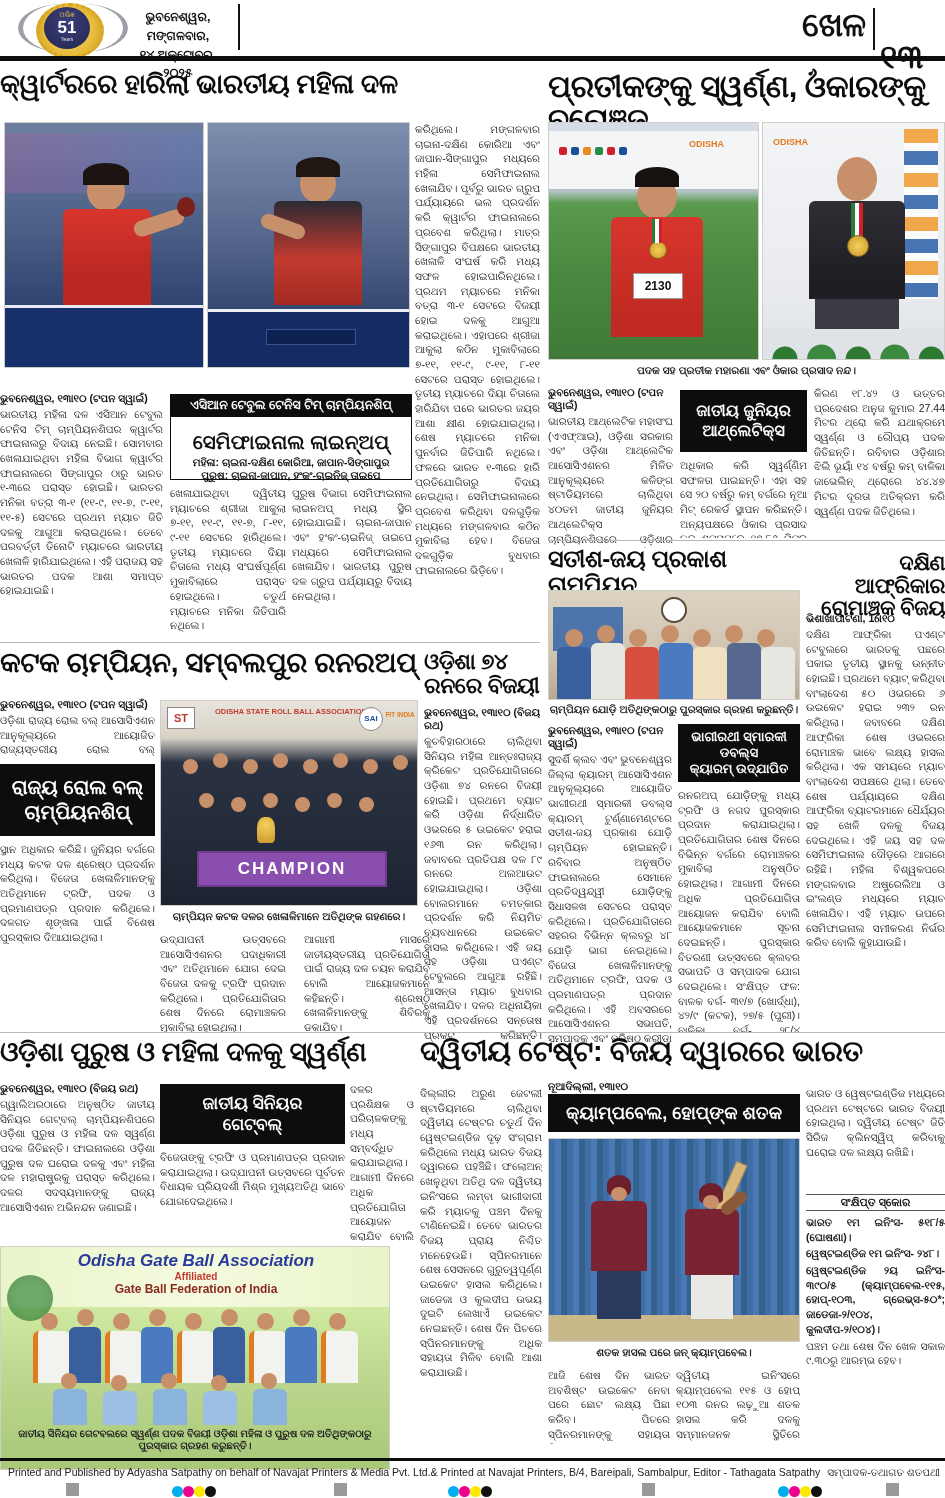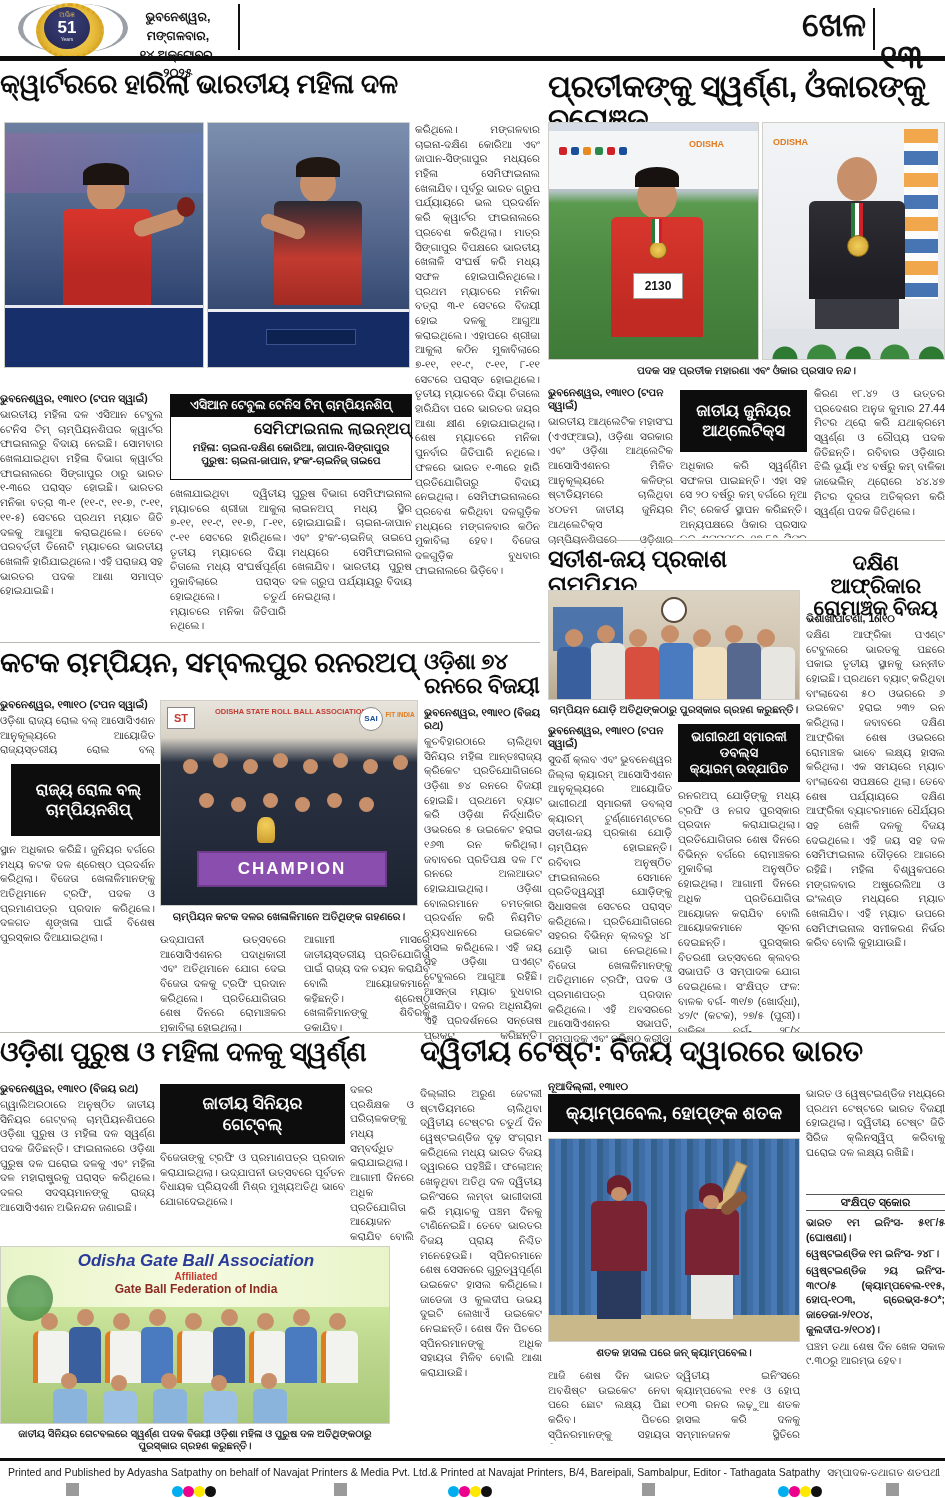--- a/index.html
+++ b/index.html
@@ -70,21 +70,21 @@
 
   <div class="abs body-col" style="left:415px;top:122px;width:125px;height:516px;">କରିଥିଲେ। ମଙ୍ଗଳବାର ଚାଇନା-ଦକ୍ଷିଣ କୋରିଆ ଏବଂ ଜାପାନ-ସିଙ୍ଗାପୁର ମଧ୍ୟରେ ମହିଳା ସେମିଫାଇନାଲ ଖେଳାଯିବ। ପୂର୍ବରୁ ଭାରତ ଗ୍ରୁପ ପର୍ଯ୍ୟାୟରେ ଭଲ ପ୍ରଦର୍ଶନ କରି କ୍ୱାର୍ଟର ଫାଇନାଲରେ ପ୍ରବେଶ କରିଥିଲା। ମାତ୍ର ସିଙ୍ଗାପୁର ବିପକ୍ଷରେ ଭାରତୀୟ ଖେଳାଳି ସଂଘର୍ଷ କରି ମଧ୍ୟ ସଫଳ ହୋଇପାରିନଥିଲେ। ପ୍ରଥମ ମ୍ୟାଚରେ ମନିକା ବତ୍ରା ୩-୧ ସେଟରେ ବିଜୟୀ ହୋଇ ଦଳକୁ ଆଗୁଆ କରାଇଥିଲେ। ଏହାପରେ ଶ୍ରୀଜା ଆକୁଲା କଠିନ ମୁକାବିଲାରେ ୭-୧୧, ୧୧-୯, ୯-୧୧, ୮-୧୧ ସେଟରେ ପରାସ୍ତ ହୋଇଥିଲେ। ତୃତୀୟ ମ୍ୟାଚରେ ଦିୟା ଚିତାଲେ ହାରିଯିବା ପରେ ଭାରତର ଜୟର ଆଶା କ୍ଷୀଣ ହୋଇଯାଇଥିଲା। ଶେଷ ମ୍ୟାଚରେ ମନିକା ପୁନର୍ବାର ଜିତିପାରି ନଥିଲେ। ଫଳରେ ଭାରତ ୧-୩ରେ ହାରି ପ୍ରତିଯୋଗିତାରୁ ବିଦାୟ ନେଇଥିଲା। ସେମିଫାଇନାଲରେ ପ୍ରବେଶ କରିଥିବା ଦଳଗୁଡ଼ିକ ମଧ୍ୟରେ ମଙ୍ଗଳବାର କଠିନ ମୁକାବିଲା ହେବ। ବିଜେତା ଦଳଗୁଡ଼ିକ ବୁଧବାର ଫାଇନାଲରେ ଭିଡ଼ିବେ।</div>
 
   <div class="abs" style="left:0;top:392px;width:163px;height:246px;">
     <div class="dateline">ଭୁବନେଶ୍ୱର, ୧୩ା୧୦ (ଟପନ ସ୍ୱାଇଁ)</div>
     <div class="body-col" style="height:228px;">ଭାରତୀୟ ମହିଳା ଦଳ ଏସିଆନ ଟେବୁଲ ଟେନିସ ଟିମ୍ ଚାମ୍ପିୟନଶିପର କ୍ୱାର୍ଟର ଫାଇନାଲରୁ ବିଦାୟ ନେଇଛି। ସୋମବାର ଖେଳାଯାଇଥିବା ମହିଳା ବିଭାଗ କ୍ୱାର୍ଟର ଫାଇନାଲରେ ସିଙ୍ଗାପୁର ଠାରୁ ଭାରତ ୧-୩ରେ ପରାସ୍ତ ହୋଇଛି। ଭାରତର ମନିକା ବତ୍ରା ୩-୧ (୧୧-୯, ୧୧-୭, ୯-୧୧, ୧୧-୫) ସେଟରେ ପ୍ରଥମ ମ୍ୟାଚ ଜିତି ଦଳକୁ ଆଗୁଆ କରାଇଥିଲେ। ତେବେ ପରବର୍ତ୍ତୀ ତିନୋଟି ମ୍ୟାଚରେ ଭାରତୀୟ ଖେଳାଳି ହାରିଯାଇଥିଲେ। ଏହି ପରାଜୟ ସହ ଭାରତର ପଦକ ଆଶା ସମାପ୍ତ ହୋଇଯାଇଛି।</div>
   </div>
 
   <div class="abs" style="left:170px;top:394px;width:242px;height:86px;border:1.5px solid #0d0d0d;box-sizing:border-box;">
     <div class="blackbox" style="height:22px;font-size:12.5px;">ଏସିଆନ ଟେବୁଲ ଟେନିସ ଟିମ୍ ଚାମ୍ପିୟନଶିପ୍</div>
-    <div style="font-size:16px;font-weight:bold;text-align:right;line-height:1.1;margin-top:3px;">ସେମିଫାଇନାଲ ଲାଇନ୍ଅପ୍</div>
+    <div style="font-size:20px;font-weight:bold;text-align:center;line-height:1.1;margin-top:14px;">ସେମିଫାଇନାଲ ଲାଇନ୍ଅପ୍</div>
     <div style="font-size:10.5px;font-weight:bold;text-align:center;margin-top:3px;">ମହିଳା: ଚାଇନା-ଦକ୍ଷିଣ କୋରିଆ, ଜାପାନ-ସିଙ୍ଗାପୁର</div>
     <div style="font-size:10.5px;font-weight:bold;text-align:center;">ପୁରୁଷ: ଚାଇନା-ଜାପାନ, ହଂକଂ-ଚାଇନିଜ୍ ତାଇପେ</div>
   </div>
   <div class="abs body-col" style="left:170px;top:486px;width:116px;height:152px;">ଖେଳାଯାଇଥିବା ଦ୍ୱିତୀୟ ମ୍ୟାଚରେ ଶ୍ରୀଜା ଆକୁଲା ୭-୧୧, ୧୧-୯, ୧୧-୭, ୮-୧୧, ୯-୧୧ ସେଟରେ ହାରିଥିଲେ। ତୃତୀୟ ମ୍ୟାଚରେ ଦିୟା ଚିତାଲେ ମଧ୍ୟ ସଂଘର୍ଷପୂର୍ଣ୍ଣ ମୁକାବିଲାରେ ପରାସ୍ତ ହୋଇଥିଲେ। ଚତୁର୍ଥ ମ୍ୟାଚରେ ମନିକା ଜିତିପାରି ନଥିଲେ।</div>
   <div class="abs body-col" style="left:292px;top:486px;width:120px;height:152px;">ପୁରୁଷ ବିଭାଗ ସେମିଫାଇନାଲ ଲାଇନଅପ୍ ମଧ୍ୟ ସ୍ଥିର ହୋଇଯାଇଛି। ଚାଇନା-ଜାପାନ ଏବଂ ହଂକଂ-ଚାଇନିଜ୍ ତାଇପେ ମଧ୍ୟରେ ସେମିଫାଇନାଲ ଖେଳାଯିବ। ଭାରତୀୟ ପୁରୁଷ ଦଳ ଗ୍ରୁପ ପର୍ଯ୍ୟାୟରୁ ବିଦାୟ ନେଇଥିଲା।</div>
 
   <div class="abs hl" style="left:548px;top:70px;width:397px;font-size:31px;">ପ୍ରତୀକଙ୍କୁ ସ୍ୱର୍ଣ୍ଣ, ଓଁକାରଙ୍କୁ ବ୍ରୋଞ୍ଜ</div>
 
   <div class="abs photo" style="left:548px;top:122px;width:211px;height:238px;background:linear-gradient(180deg,#d7dde6 0%,#c3ccd8 28%,#5a9a4e 34%,#4c8a42 60%,#3f7a38 100%);">
     <div class="abs" style="left:0;top:8px;width:211px;height:58px;background:#f4f5f7;border-bottom:2px solid #b9c0ca;"></div>
@@ -151,38 +151,38 @@
   <div class="abs" style="left:548px;top:724px;width:124px;height:308px;">
     <div class="dateline">ଭୁବନେଶ୍ୱର, ୧୩ା୧୦ (ଟପନ ସ୍ୱାଇଁ)</div>
     <div class="body-col" style="height:290px;">ସୁଦର୍ଶି କ୍ଲବ ଏବଂ ଭୁବନେଶ୍ୱର ଜିଲ୍ଲା କ୍ୟାରମ୍ ଆସୋସିଏଶନ ଆନୁକୂଲ୍ୟରେ ଆୟୋଜିତ ଭାଗୀରଥୀ ସ୍ମାରକୀ ଡବଲ୍ସ କ୍ୟାରମ୍ ଟୁର୍ଣ୍ଣାମେଣ୍ଟରେ ସତୀଶ-ଜୟ ପ୍ରକାଶ ଯୋଡ଼ି ଚାମ୍ପିୟନ ହୋଇଛନ୍ତି। ରବିବାର ଅନୁଷ୍ଠିତ ଫାଇନାଲରେ ସେମାନେ ପ୍ରତିଦ୍ୱନ୍ଦ୍ୱୀ ଯୋଡ଼ିଙ୍କୁ ସିଧାସଳଖ ସେଟରେ ପରାସ୍ତ କରିଥିଲେ। ପ୍ରତିଯୋଗିତାରେ ସହରର ବିଭିନ୍ନ କ୍ଲବରୁ ୪୮ ଯୋଡ଼ି ଭାଗ ନେଇଥିଲେ। ବିଜେତା ଖେଳାଳିମାନଙ୍କୁ ଅତିଥିମାନେ ଟ୍ରଫି, ପଦକ ଓ ପ୍ରମାଣପତ୍ର ପ୍ରଦାନ କରିଥିଲେ। ଏହି ଅବସରରେ ଆସୋସିଏଶନର ସଭାପତି, ସମ୍ପାଦକ ଏବଂ ବରିଷ୍ଠ କ୍ରୀଡ଼ା ସଂଗଠକମାନେ ଉପସ୍ଥିତ ଥିଲେ। ସେମିଫାଇନାଲରେ ବିଜେତା ଯୋଡ଼ି କଠିନ ମୁକାବିଲାରେ ଜିତି ଫାଇନାଲକୁ ଉନ୍ନୀତ ହୋଇଥିଲେ।</div>
   </div>
   <div class="abs blackbox" style="left:678px;top:724px;width:122px;height:58px;font-size:13px;">
     <div>ଭାଗୀରଥୀ ସ୍ମାରକୀ ଡବଲ୍ସ</div>
     <div>କ୍ୟାରମ୍ ଉଦ୍‌ଯାପିତ</div>
   </div>
   <div class="abs body-col" style="left:678px;top:788px;width:122px;height:244px;">ରନରଅପ୍ ଯୋଡ଼ିଙ୍କୁ ମଧ୍ୟ ଟ୍ରଫି ଓ ନଗଦ ପୁରସ୍କାର ପ୍ରଦାନ କରାଯାଇଥିଲା। ପ୍ରତିଯୋଗିତାର ଶେଷ ଦିନରେ ବିଭିନ୍ନ ବର୍ଗରେ ରୋମାଞ୍ଚକର ମୁକାବିଲା ଅନୁଷ୍ଠିତ ହୋଇଥିଲା। ଆଗାମୀ ଦିନରେ ଅଧିକ ପ୍ରତିଯୋଗିତା ଆୟୋଜନ କରାଯିବ ବୋଲି ଆୟୋଜକମାନେ ସୂଚନା ଦେଇଛନ୍ତି। ପୁରସ୍କାର ବିତରଣୀ ଉତ୍ସବରେ କ୍ଲବର ସଭାପତି ଓ ସମ୍ପାଦକ ଯୋଗ ଦେଇଥିଲେ। ସଂକ୍ଷିପ୍ତ ଫଳ: ବାଳକ ବର୍ଗ- ୩୧/୭ (ଖୋର୍ଦ୍ଧା), ୪୨/୯ (କଟକ), ୨୭/୫ (ପୁରୀ)। ବାଳିକା ବର୍ଗ- ୨୮/୪ (ସମ୍ବଲପୁର), ୩୫/୭ (ଭଦ୍ରକ), ୩୦/୫ (ଢେଙ୍କାନାଳ), ୨୬/୩ (ଅନୁଗୋଳ)।</div>
 
-  <div class="abs hl" style="left:806px;top:552px;width:139px;font-size:21px;text-align:center;">
+  <div class="abs hl" style="left:806px;top:552px;width:139px;font-size:21px;text-align:right;">
     <div>ଦକ୍ଷିଣ ଆଫ୍ରିକାର</div>
     <div>ରୋମାଞ୍ଚକ ବିଜୟ</div>
   </div>
   <div class="abs" style="left:806px;top:612px;width:139px;height:420px;">
     <div class="dateline">ଭିଶାଖାପାଟଣା, 16ା୧୦</div>
     <div class="body-col" style="height:402px;">ଦକ୍ଷିଣ ଆଫ୍ରିକା ପଏଣ୍ଟ ଟେବୁଲରେ ଭାରତକୁ ପଛରେ ପକାଇ ତୃତୀୟ ସ୍ଥାନକୁ ଉନ୍ନୀତ ହୋଇଛି। ପ୍ରଥମେ ବ୍ୟାଟ୍ କରିଥିବା ବାଂଲାଦେଶ ୫୦ ଓଭରରେ ୬ ଉଇକେଟ ହରାଇ ୨୩୨ ରନ କରିଥିଲା। ଜବାବରେ ଦକ୍ଷିଣ ଆଫ୍ରିକା ଶେଷ ଓଭରରେ ରୋମାଞ୍ଚକ ଭାବେ ଲକ୍ଷ୍ୟ ହାସଲ କରିଥିଲା। ଏକ ସମୟରେ ମ୍ୟାଚ ବାଂଲାଦେଶ ସପକ୍ଷରେ ଥିଲା। ତେବେ ଶେଷ ପର୍ଯ୍ୟାୟରେ ଦକ୍ଷିଣ ଆଫ୍ରିକା ବ୍ୟାଟରମାନେ ଧୈର୍ଯ୍ୟର ସହ ଖେଳି ଦଳକୁ ବିଜୟ ଦେଇଥିଲେ। ଏହି ଜୟ ସହ ଦଳ ସେମିଫାଇନାଲ ଦୌଡ଼ରେ ଆଗରେ ରହିଛି। ମହିଳା ବିଶ୍ୱକପରେ ମଙ୍ଗଳବାର ଅଷ୍ଟ୍ରେଲିଆ ଓ ଇଂଲଣ୍ଡ ମଧ୍ୟରେ ମ୍ୟାଚ ଖେଳାଯିବ। ଏହି ମ୍ୟାଚ ଉପରେ ସେମିଫାଇନାଲ ସମୀକରଣ ନିର୍ଭର କରିବ ବୋଲି କୁହାଯାଉଛି।</div>
   </div>
 
   <div class="abs hairline" style="left:0;top:642px;width:540px;height:1px;"></div>
   <div class="abs hl" style="left:0;top:648px;width:418px;font-size:28px;">କଟକ ଚାମ୍ପିୟନ, ସମ୍ବଲପୁର ରନରଅପ୍</div>
 
   <div class="abs" style="left:0;top:698px;width:155px;height:62px;">
     <div class="dateline">ଭୁବନେଶ୍ୱର, ୧୩ା୧୦ (ଟପନ ସ୍ୱାଇଁ)</div>
     <div class="body-col" style="height:46px;">ଓଡ଼ିଶା ରାଜ୍ୟ ରୋଲ ବଲ୍ ଆସୋସିଏଶନ ଆନୁକୂଲ୍ୟରେ ଆୟୋଜିତ ରାଜ୍ୟସ୍ତରୀୟ ରୋଲ ବଲ୍ ଚାମ୍ପିୟନଶିପ ରବିବାର ଉଦ୍‌ଯାପିତ ହୋଇଛି। ଅନୁଗୋଳ, ଭଦ୍ରକ, କଟକ, ଢେଙ୍କାନାଳ, କୋରାପୁଟ, ଖୋର୍ଦ୍ଧା, ପୁରୀ ଓ ସମ୍ବଲପୁର ଆଦି ୮ ଜିଲ୍ଲାରୁ ଦଳଗୁଡ଼ିକ ଏଥିରେ ଭାଗ ନେଇଥିଲେ। ପ୍ରତିଯୋଗିତାର ସିନିୟର ବର୍ଗରେ କଟକ ଚାମ୍ପିୟନ ଓ ସମ୍ବଲପୁର ରନରଅପ୍ ହୋଇଛି। ଖୋର୍ଦ୍ଧା ତୃତୀୟ</div>
   </div>
 
-  <div class="abs blackbox" style="left:11px;top:764px;width:155px;height:72px;font-size:16px;">
+  <div class="abs blackbox" style="left:0;top:764px;width:155px;height:72px;font-size:20px;">
     <div>ରାଜ୍ୟ ରୋଲ ବଲ୍</div>
     <div>ଚାମ୍ପିୟନଶିପ୍</div>
   </div>
   <div class="abs body-col" style="left:0;top:842px;width:155px;height:190px;">ସ୍ଥାନ ଅଧିକାର କରିଛି। ଜୁନିୟର ବର୍ଗରେ ମଧ୍ୟ କଟକ ଦଳ ଶ୍ରେଷ୍ଠ ପ୍ରଦର୍ଶନ କରିଥିଲା। ବିଜେତା ଖେଳାଳିମାନଙ୍କୁ ଅତିଥିମାନେ ଟ୍ରଫି, ପଦକ ଓ ପ୍ରମାଣପତ୍ର ପ୍ରଦାନ କରିଥିଲେ। ଦଳଗତ ଶୃଙ୍ଖଳା ପାଇଁ ବିଶେଷ ପୁରସ୍କାର ଦିଆଯାଇଥିଲା।</div>
 
   <div class="abs photo" style="left:160px;top:700px;width:258px;height:206px;background:linear-gradient(180deg,#e8e4dc 0%,#d8d2c6 18%,#2a3242 30%,#232b3a 70%,#1b2230 100%);">
     <div class="abs" style="left:30px;top:6px;width:200px;text-align:center;font-size:7.5px;font-weight:bold;color:#c23a30;">ODISHA STATE ROLL BALL ASSOCIATION</div>
     <div class="abs" style="left:6px;top:6px;width:26px;height:20px;background:#fff;border:1px solid #888;color:#c23a30;font-weight:bold;font-size:11px;text-align:center;line-height:20px;">ST</div>
     <div class="abs" style="right:34px;top:6px;width:22px;height:22px;background:#fff;border-radius:50%;border:1px solid #888;color:#1b4f9c;font-weight:bold;font-size:8px;text-align:center;line-height:22px;">SAI</div>
     <div class="abs" style="right:2px;top:10px;width:30px;font-size:6.5px;font-weight:bold;color:#e07b1f;text-align:center;">FIT INDIA</div>
@@ -226,21 +226,21 @@
     <div class="dateline">ଭୁବନେଶ୍ୱର, ୧୩ା୧୦ (ବିଜୟ ରଥ)</div>
     <div class="body-col" style="height:142px;">ଗ୍ୱାଲିଅରଠାରେ ଅନୁଷ୍ଠିତ ଜାତୀୟ ସିନିୟର ଗେଟ୍‌ବଲ୍ ଚାମ୍ପିୟନଶିପରେ ଓଡ଼ିଶା ପୁରୁଷ ଓ ମହିଳା ଦଳ ସ୍ୱର୍ଣ୍ଣ ପଦକ ଜିତିଛନ୍ତି। ଫାଇନାଲରେ ଓଡ଼ିଶା ପୁରୁଷ ଦଳ ଘରୋଇ ଦଳକୁ ଏବଂ ମହିଳା ଦଳ ମହାରାଷ୍ଟ୍ରକୁ ପରାସ୍ତ କରିଥିଲେ। ଦଳର ସଦସ୍ୟମାନଙ୍କୁ ରାଜ୍ୟ ଆସୋସିଏଶନ ଅଭିନନ୍ଦନ ଜଣାଇଛି।</div>
   </div>
   <div class="abs blackbox" style="left:160px;top:1084px;width:185px;height:60px;font-size:17px;">
     <div>ଜାତୀୟ ସିନିୟର</div>
     <div>ଗେଟ୍‌ବଲ୍</div>
   </div>
   <div class="abs body-col" style="left:160px;top:1150px;width:185px;height:92px;">ବିଜେତାଙ୍କୁ ଟ୍ରଫି ଓ ପ୍ରମାଣପତ୍ର ପ୍ରଦାନ କରାଯାଇଥିଲା। ଉଦ୍‌ଯାପନୀ ଉତ୍ସବରେ ପୂର୍ବତନ ବିଧାୟକ ପ୍ରିୟଦର୍ଶୀ ମିଶ୍ର ମୁଖ୍ୟଅତିଥି ଭାବେ ଯୋଗଦେଇଥିଲେ।</div>
   <div class="abs body-col" style="left:350px;top:1082px;width:64px;height:160px;">ଦଳର ପ୍ରଶିକ୍ଷକ ଓ ପରିଚାଳକଙ୍କୁ ମଧ୍ୟ ସମ୍ବର୍ଦ୍ଧିତ କରାଯାଇଥିଲା। ଆଗାମୀ ଦିନରେ ଅଧିକ ପ୍ରତିଯୋଗିତା ଆୟୋଜନ କରାଯିବ ବୋଲି ଆୟୋଜକମାନେ ସୂଚନା ଦେଇଛନ୍ତି। ଏହି ଅବସରରେ ବରିଷ୍ଠ କ୍ରୀଡ଼ା ସଂଗଠକମାନେ ଉପସ୍ଥିତ ଥିଲେ।</div>
 
-  <div class="abs photo" style="left:0;top:1246px;width:390px;height:178px;background:linear-gradient(180deg,#dff0b8 0%,#cfe8a0 30%,#bfd890 55%,#a8c878 100%);">
+  <div class="abs photo" style="left:0;top:1246px;width:390px;height:224px;background:linear-gradient(180deg,#dff0b8 0%,#cfe8a0 30%,#bfd890 55%,#a8c878 100%);">
     <div class="abs" style="left:0;top:0;width:390px;height:60px;background:linear-gradient(90deg,#e8f4c8,#f5fbe0 50%,#e8f4c8);text-align:center;">
       <div style="font-size:17px;font-weight:bold;font-style:italic;color:#2a3a9c;margin-top:4px;">Odisha Gate Ball Association</div>
       <div style="font-size:10px;font-weight:bold;color:#c23a30;">Affiliated</div>
       <div style="font-size:12px;font-weight:bold;color:#8c2a22;">Gate Ball Federation of India</div>
     </div>
     <div class="abs" style="left:6px;top:28px;width:46px;height:46px;background:radial-gradient(circle,#3b8a3f 40%,#2e7a33 70%);border-radius:50%;opacity:.7;"></div>
     <div class="head" style="left:40px;top:66px;width:17px;height:17px;"></div>
     <div class="head" style="left:76px;top:62px;width:17px;height:17px;"></div>
     <div class="head" style="left:112px;top:66px;width:17px;height:17px;"></div>
     <div class="head" style="left:148px;top:62px;width:17px;height:17px;"></div>

